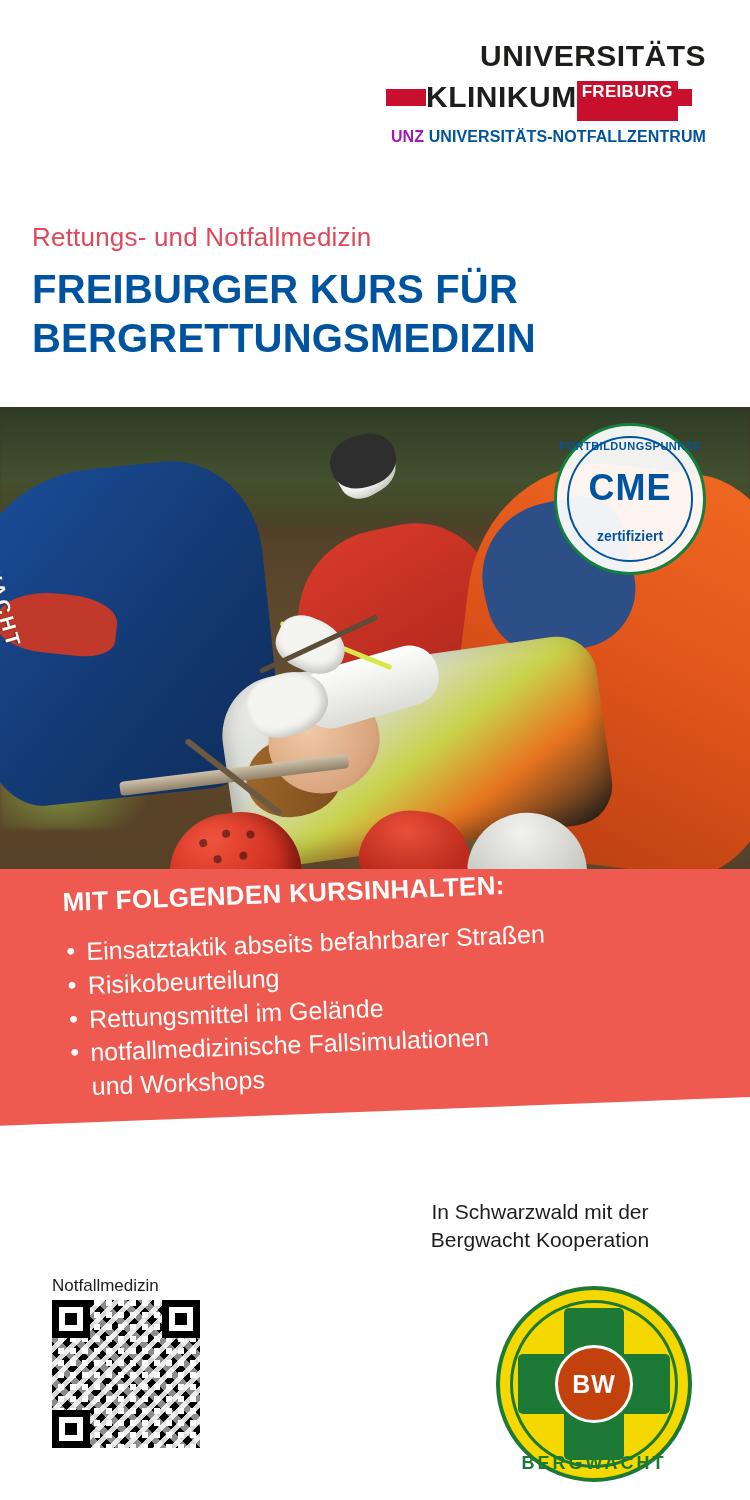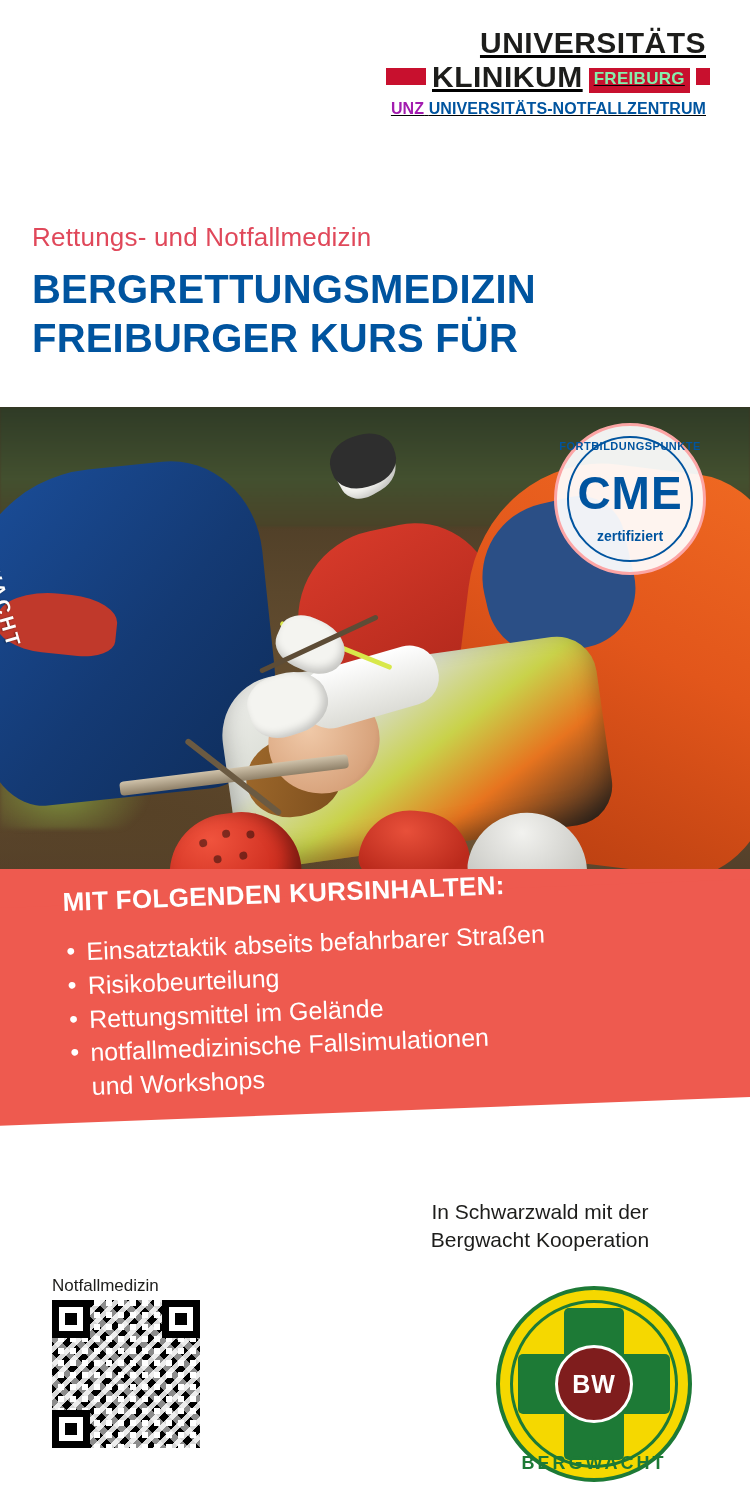--- a/index.html
+++ b/index.html
@@ -11,63 +11,61 @@
     height: 1500px;
     background: #ffffff;
     font-family: "Liberation Sans", sans-serif;
     overflow: hidden;
     position: relative;
   }
 
   
   .header {
     position: absolute;
-    top: 27px;
+    top: 40px;
     right: 44px;
     width: 320px;
     text-align: right;
-    text-decoration: underline;
   }
   .logo-line1 {
     font-size: 30px;
     font-weight: bold;
     letter-spacing: 0.5px;
     color: #1d1d1b;
     line-height: 1.05;
     text-align: right;
   }
   .logo-row2 {
     display: flex;
     align-items: center;
     justify-content: flex-start;
-    gap: 6px;
     margin-top: 2px;
   }
   .logo-bar {
     width: 40px;
     height: 17px;
     background: #c8102e;
     flex: none;
   }
   .logo-bar.right {
     width: 14px;
   }
   .logo-line2 {
     font-size: 30px;
     font-weight: bold;
     letter-spacing: 0.5px;
     color: #1d1d1b;
     line-height: 1;
   }
   .logo-freiburg {
     background: #c8102e;
-    color: #86efac;
+    color: #ffffff;
     font-size: 17px;
     font-weight: bold;
-    padding: 2px 5px 5px 5px;
+    padding: 2px 5px 20px 5px;
     line-height: 1.1;
     letter-spacing: 0.3px;
     margin-top: 7px;
   }
   .logo-sub {
     margin-top: 7px;
     font-size: 16px;
     font-weight: bold;
     color: #00549f;
     letter-spacing: 0.1px;
@@ -241,34 +239,34 @@
 
   
   .cme-seal {
     position: absolute;
     right: 44px;
     top: 16px;
     width: 152px;
     height: 152px;
     border-radius: 50%;
     background: rgba(255,255,255,0.93);
-    border: 3px solid #fca5a5;
+    border: 3px solid #15803d;
     box-sizing: border-box;
   }
   .cme-inner {
     position: absolute;
     inset: 10px;
     border-radius: 50%;
     border: 2px solid #00549f;
   }
   .cme-text {
     position: absolute;
     top: 44px; left: 0; right: 0;
     text-align: center;
-    font-size: 46px;
+    font-size: 36px;
     font-weight: bold;
     color: #00549f;
     letter-spacing: 1px;
     line-height: 1;
   }
   .cme-top-arc, .cme-bottom-arc {
     position: absolute;
     left: 0; right: 0;
     text-align: center;
     color: #00549f;
@@ -432,21 +430,21 @@
     border-radius: 5px;
   }
   .bw-cross-v { left: 68px; top: 22px; width: 60px; height: 152px; }
   .bw-cross-h { left: 22px; top: 68px; width: 152px; height: 60px; }
   .bw-center {
     position: absolute;
     left: 50%; top: 50%;
     transform: translate(-50%,-50%);
     width: 78px; height: 78px;
     border-radius: 50%;
-    background: #7f1d1d;
+    background: #c2410c;
     border: 3px solid #ffffff;
     box-sizing: border-box;
     display: flex;
     align-items: center;
     justify-content: center;
     color: #ffffff;
     font-size: 25px;
     font-weight: bold;
     letter-spacing: 1px;
   }
@@ -473,22 +471,22 @@
   </div>
   <div class="logo-sub">
     <span class="unz">UNZ</span>
     <span>UNIVERSITÄTS-NOTFALLZENTRUM</span>
   </div>
 </div>
 
 <div class="title-block">
   <div class="kicker">Rettungs- und Notfallmedizin</div>
   <div class="main-title">
+    <div>FREIBURGER KURS FÜR</div>
     <div>BERGRETTUNGSMEDIZIN</div>
-    <div>FREIBURGER KURS FÜR</div>
   </div>
 </div>
 
 <div class="photo">
   <div class="ground"></div>
   <div class="forest"></div>
   <div class="green-patch"></div>
 
   <div class="p-blue-left"></div>
   <div class="armband">BERGWACHT</div>

